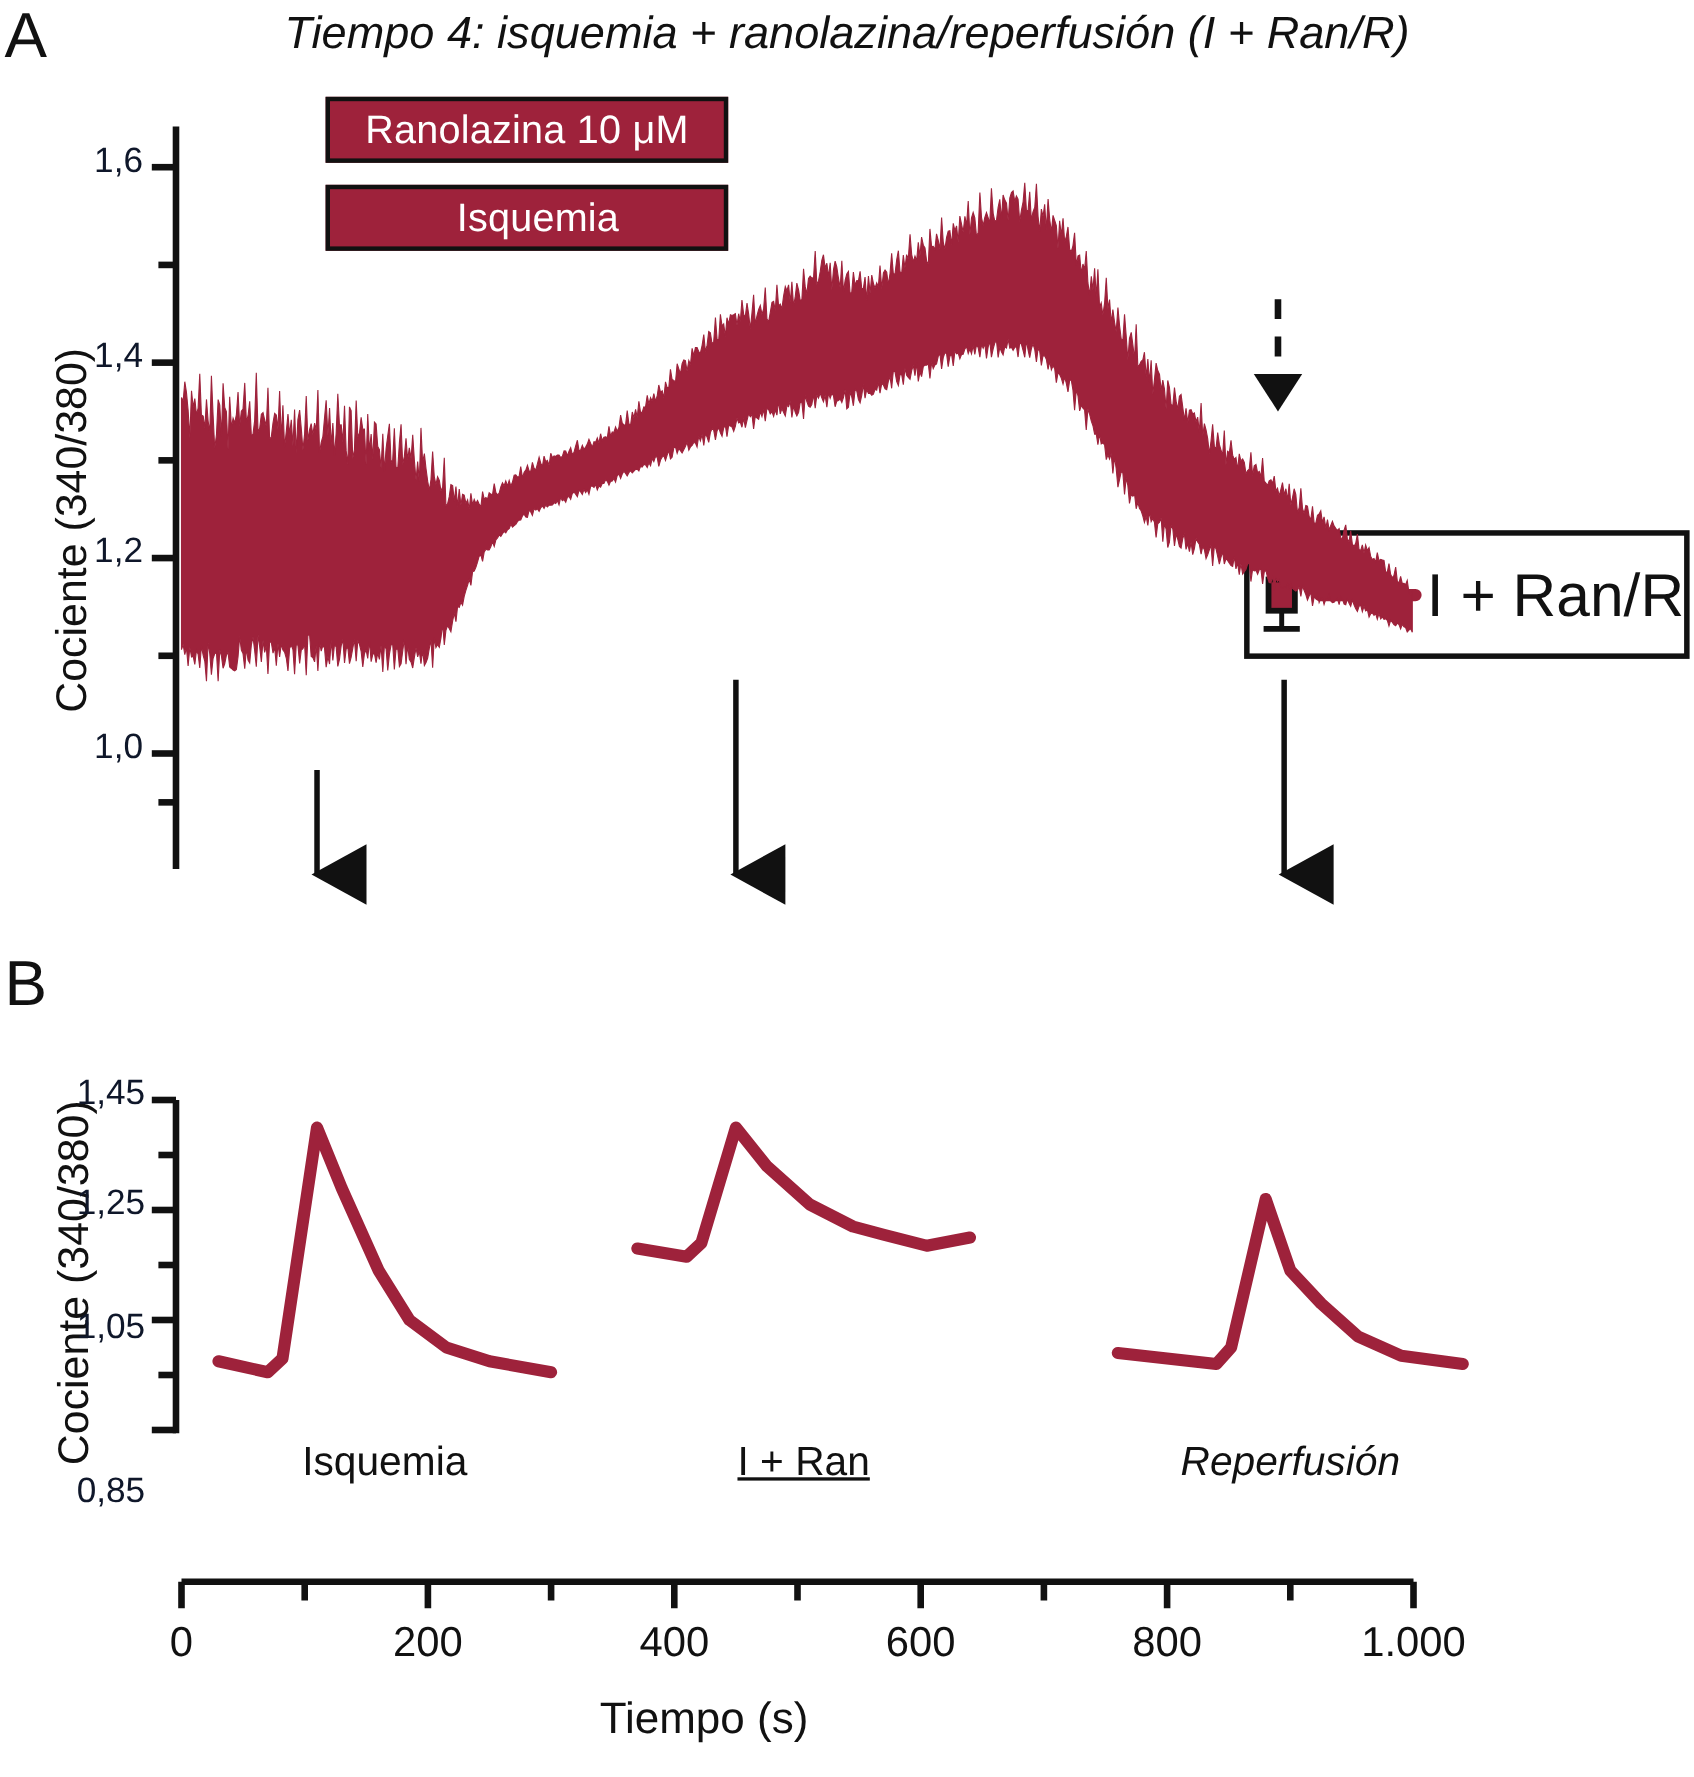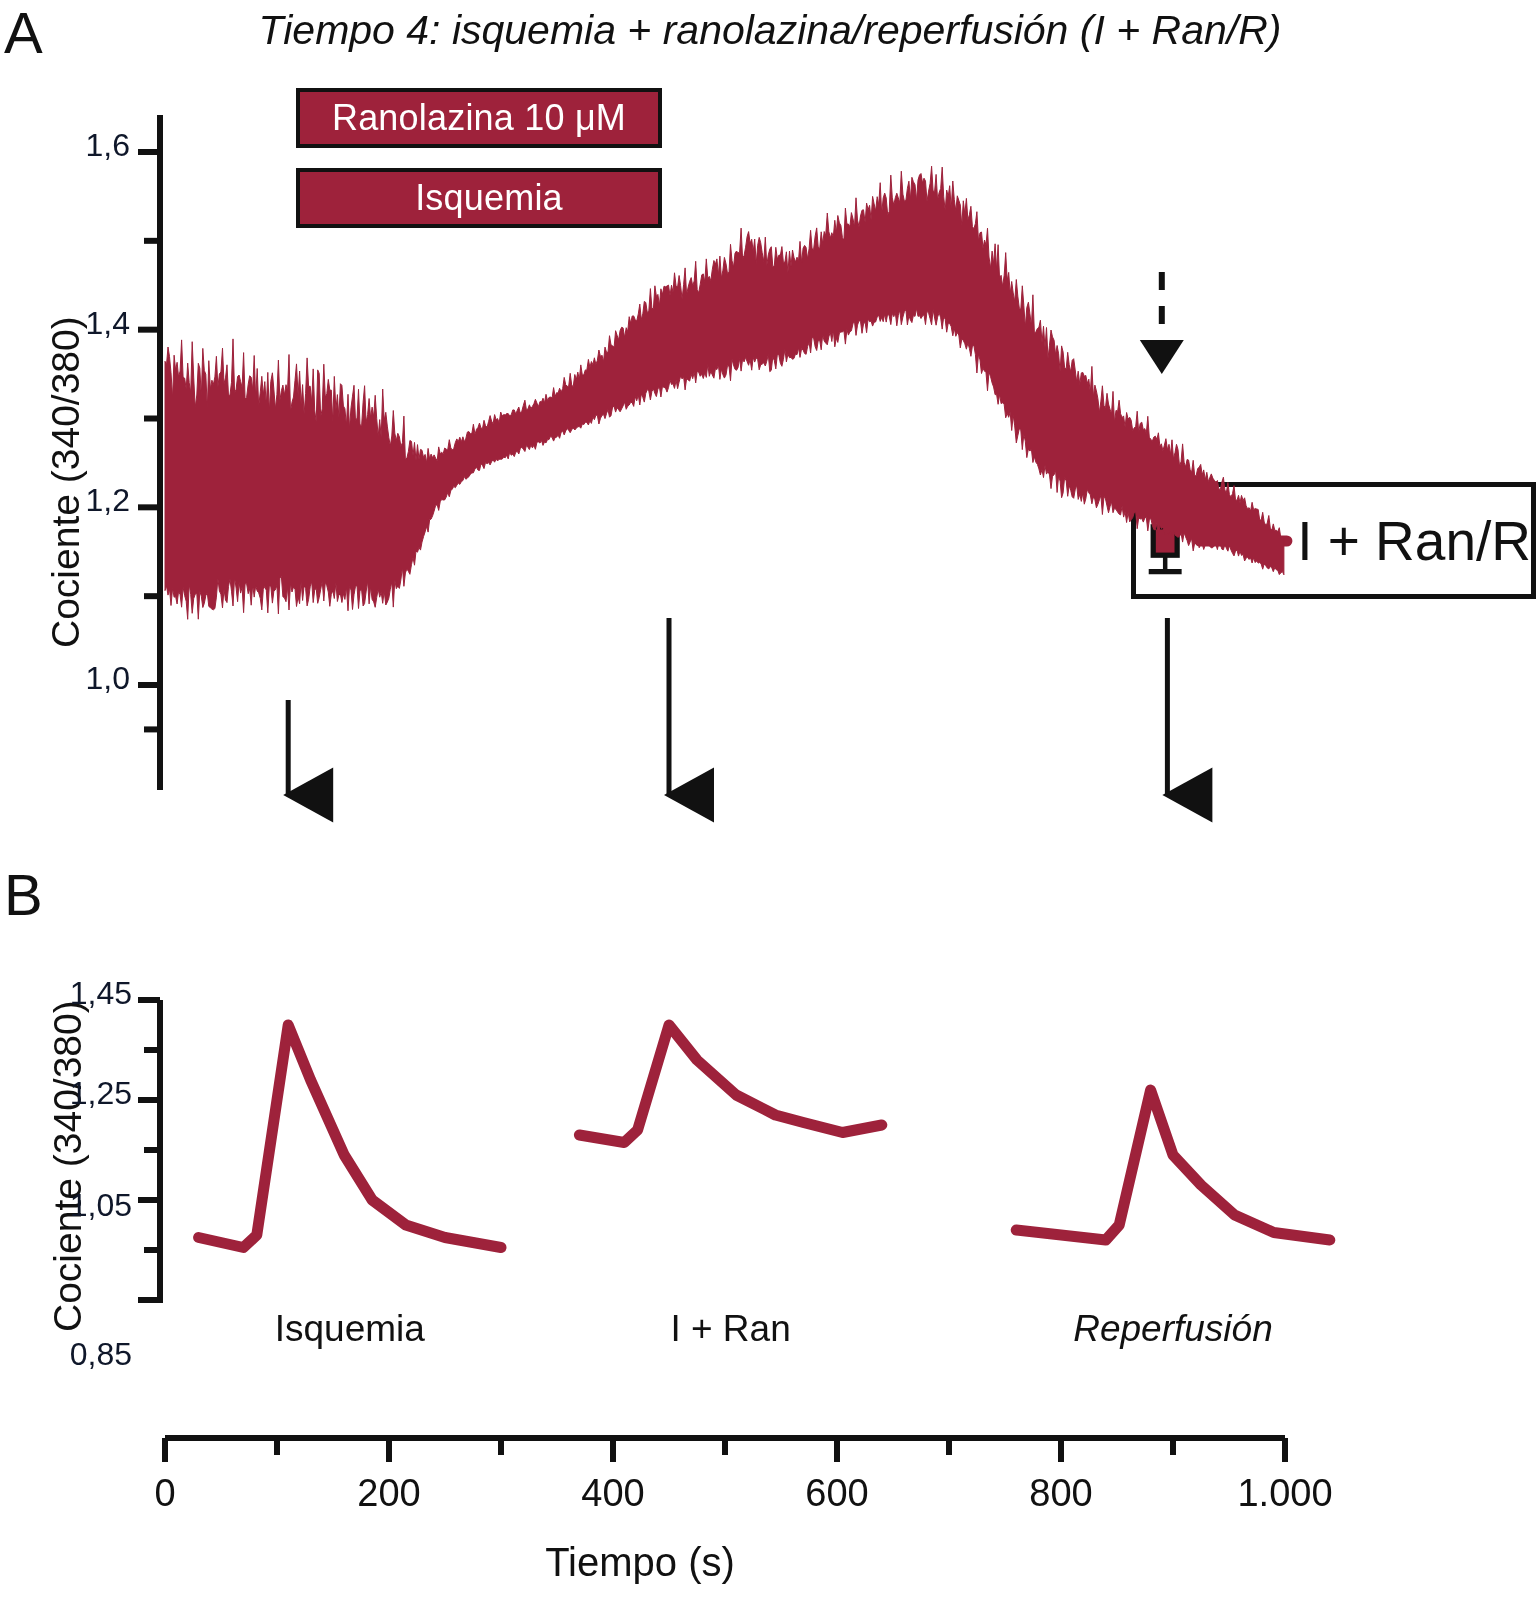--- a/index.html
+++ b/index.html
@@ -62,21 +62,21 @@
   <div id="xtickwrap">
       <div class="xtickval" style="left: 75px; width: 180px; top: 1472px;">0</div>
       <div class="xtickval" style="left: 299px; width: 180px; top: 1472px;">200</div>
       <div class="xtickval" style="left: 523px; width: 180px; top: 1472px;">400</div>
       <div class="xtickval" style="left: 747px; width: 180px; top: 1472px;">600</div>
       <div class="xtickval" style="left: 971px; width: 180px; top: 1472px;">800</div>
       <div class="xtickval" style="left: 1195px; width: 180px; top: 1472px;">1.000</div>
     </div>
   <div id="grouplabelwrap">
       <div class="grouplabel" style="left: 179.8px; width: 340px; top: 1308px;">Isquemia</div>
-      <div class="grouplabel" style="left: 560.6px; width: 340px; top: 1308px;">I + Ran</div>
+      <div class="grouplabel" style="left: 560.6px; width: 340px; top: 1308px; text-decoration: underline;">I + Ran</div>
       <div class="grouplabel" style="left: 1003px; width: 340px; top: 1308px; font-style: italic;">Reperfusión</div>
     </div>
   <div id="astwrap">
       <div class="ast" style="left: 278.2px; top: 494.217px;">*</div>
       <div class="ast" style="left: 659px; top: 307.667px;">*</div>
       <div class="ast" style="left: 1157.4px; top: 476.45px;">*</div>
     </div>
 
   <div class="legend-box">
     <svg width="78" height="110" viewBox="0 0 78 110">

